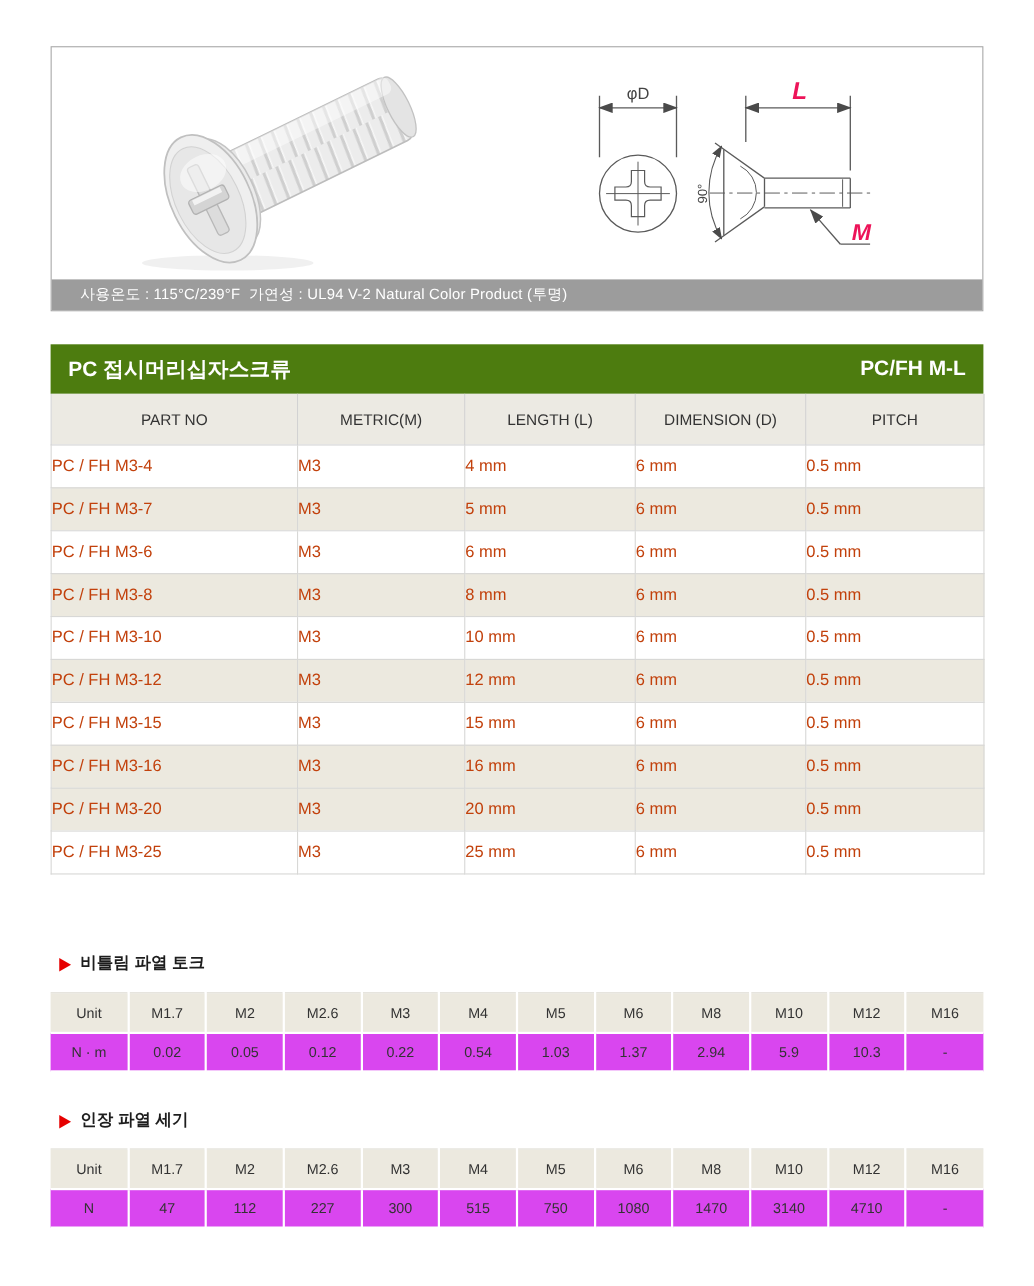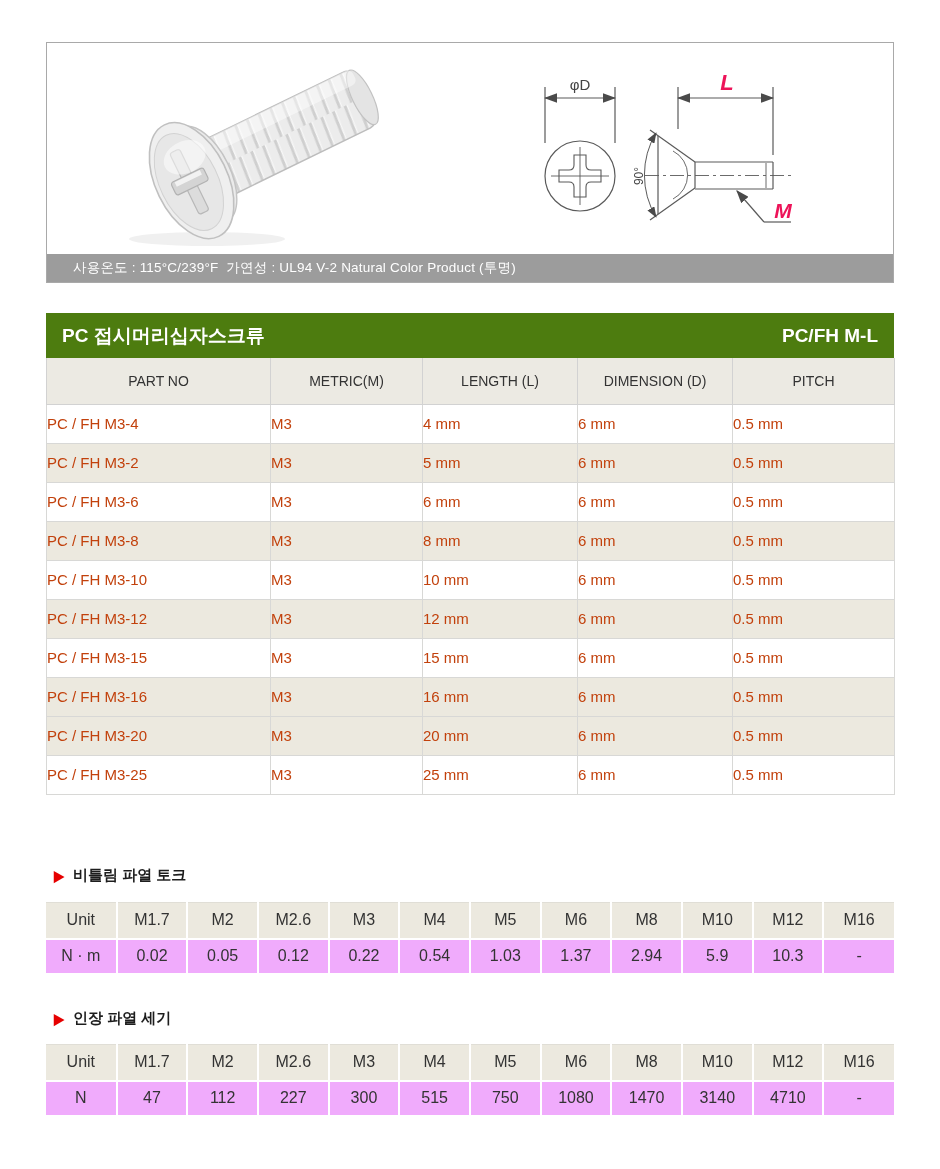--- a/index.html
+++ b/index.html
@@ -52,24 +52,24 @@
   }
   .section-heading .marker { color:#e60000; font-size:13px; line-height:1; transform:scaleY(1.15); }
   .sh1 { top:866px; } .sh2 { top:1009px; }
 
   
   .mini-wrap { position:absolute; left:46px; width:848px; }
   .mw1 { top:902px; } .mw2 { top:1044px; }
   table.mini { width:100%; border-collapse:collapse; table-layout:fixed; }
   table.mini th, table.mini td {
     border:2px solid #ffffff; font-weight:normal; text-align:center;
-    font-size:16px; color:#333;
+    font-size:13px; color:#333;
   }
   table.mini th { height:36px; background:#ece9df; border-top:1px solid #e0ded6; }
-  table.mini td { height:35px; background:#f0abfc;margin-top:21px; }
+  table.mini td { height:35px; background:#d946ef;margin-top:21px; }
   table.mini th:first-child, table.mini td:first-child { border-left:none; }
   table.mini th:last-child, table.mini td:last-child { border-right:none; }
 </style>
 </head>
 <body>
 
 <div class="page">
 
   <div class="image-panel">
     <div class="views">
@@ -177,21 +177,21 @@
       </thead>
       <tbody>
           <tr>
             <td>PC / FH M3-4</td>
             <td>M3</td>
             <td>4 mm</td>
             <td>6 mm</td>
             <td>0.5 mm</td>
           </tr>
           <tr class="alt">
-            <td>PC / FH M3-2</td>
+            <td>PC / FH M3-7</td>
             <td>M3</td>
             <td>5 mm</td>
             <td>6 mm</td>
             <td>0.5 mm</td>
           </tr>
           <tr>
             <td>PC / FH M3-6</td>
             <td>M3</td>
             <td>6 mm</td>
             <td>6 mm</td>

